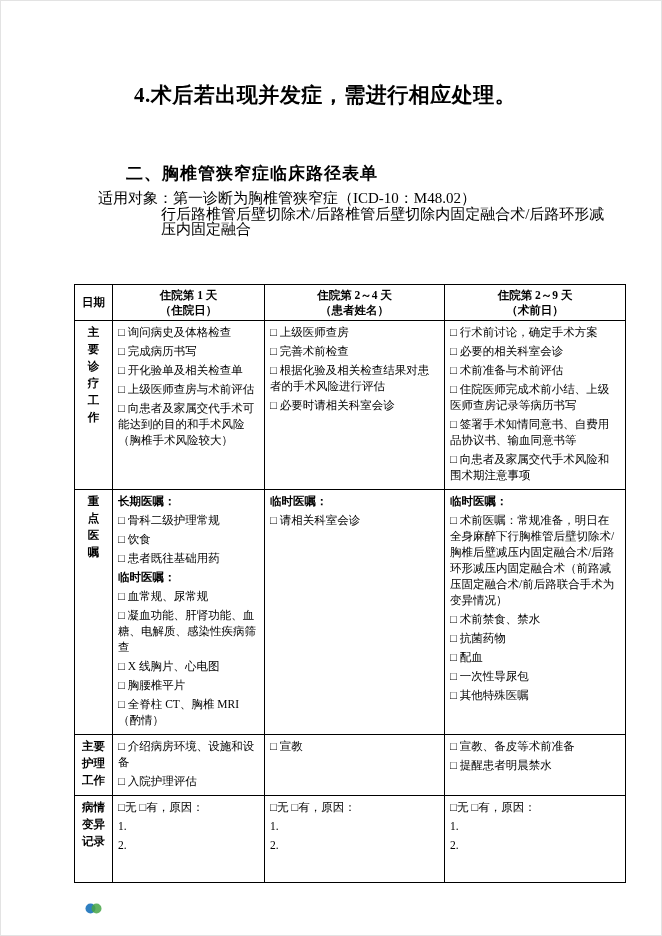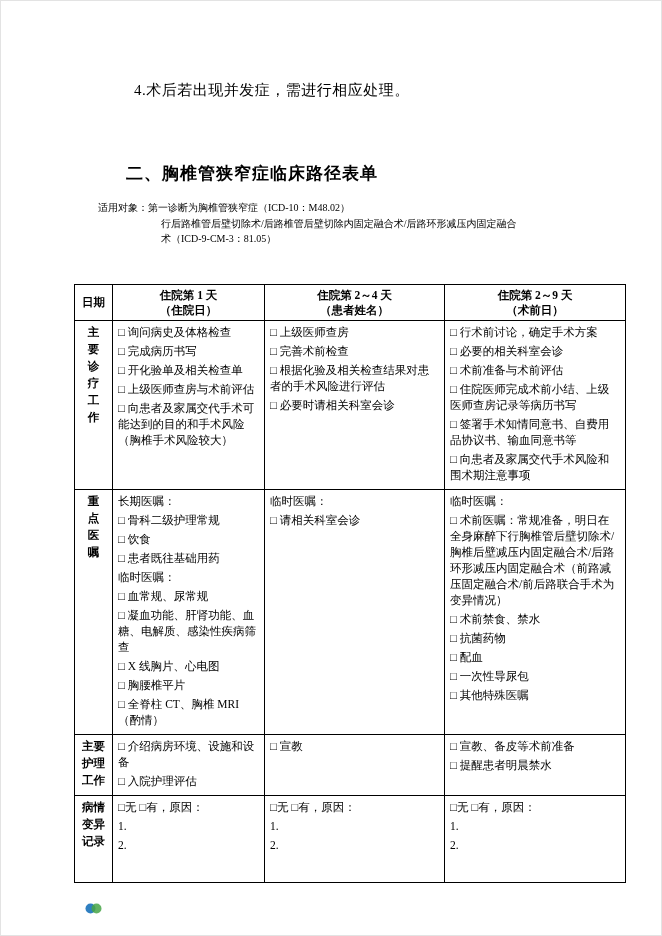--- a/index.html
+++ b/index.html
@@ -6,54 +6,53 @@
   body{
     width:662px;height:936px;
     background:#ffffff;
     font-family:"Liberation Serif","DejaVu Serif",serif;
     color:#000;
     position:relative;
     overflow:hidden;
     box-sizing:border-box;
     border:1px solid #e3e3e3;
   }
-  .note{position:absolute;left:133px;top:80px;font-size:15px;margin:0;letter-spacing:.5px;}
+  .note{position:absolute;left:133px;top:80px;font-size:21px;margin:0;letter-spacing:.5px;font-weight:bold;}
   .title{position:absolute;left:120px;top:156px;font-size:17px;margin:5px;font-weight:bold;letter-spacing:1px;}
-  .meta{position:absolute;left:90px;top:199px;width:520px;font-size:10px;line-height:15.5px;}
+  .meta{position:absolute;left:90px;top:190px;width:520px;font-size:15px;line-height:15.5px;}
   .meta p{margin:0;}
   .m1{padding-left:7px;}
   .m2{padding-left:70px;}
   .m3{margin-top:1px !important;}
   table.cp{
     position:absolute;left:73px;top:283px;width:551px;
     border-collapse:collapse;table-layout:fixed;
     font-size:11.5px;
   }
   .cp th,.cp td{border:1px solid #000;vertical-align:top;padding:3px 5px;box-sizing:border-box;}
   .cp thead th{text-align:center;font-weight:bold;vertical-align:middle;padding:2px;line-height:15px;font-size:11.5px;}
   .rowlab{
     font-weight:bold;text-align:center;vertical-align:middle;
     white-space:pre-line;line-height:17px;padding:2px;font-size:11.5px;
   }
   .blocks{margin:0;}
   .blk{margin:0 0 3px 0;line-height:16px;}
-  .hd{font-weight:normal;}
+  .hd{font-weight:bold;}
   .logo{position:absolute;left:84px;top:900px;width:18px;height:15px;}
 </style>
 </head>
 <body>
 
 <p class="note">4.术后若出现并发症，需进行相应处理。</p>
 
 <h1 class="title">二、胸椎管狭窄症临床路径表单</h1>
 
 <div class="meta">
   <p class="m1">适用对象：第一诊断为胸椎管狭窄症（ICD-10：M48.02）</p>
   <p class="m2">行后路椎管后壁切除术/后路椎管后壁切除内固定融合术/后路环形减压内固定融合</p>
-  <p class="m2">术（ICD-9-CM-3：81.05）</p>
 </div>
 
 <table class="cp">
   <colgroup>
     <col style="width:38px">
       <col style="width:152px">
       <col style="width:180px">
       <col style="width:181px">
   </colgroup>
   <thead>

